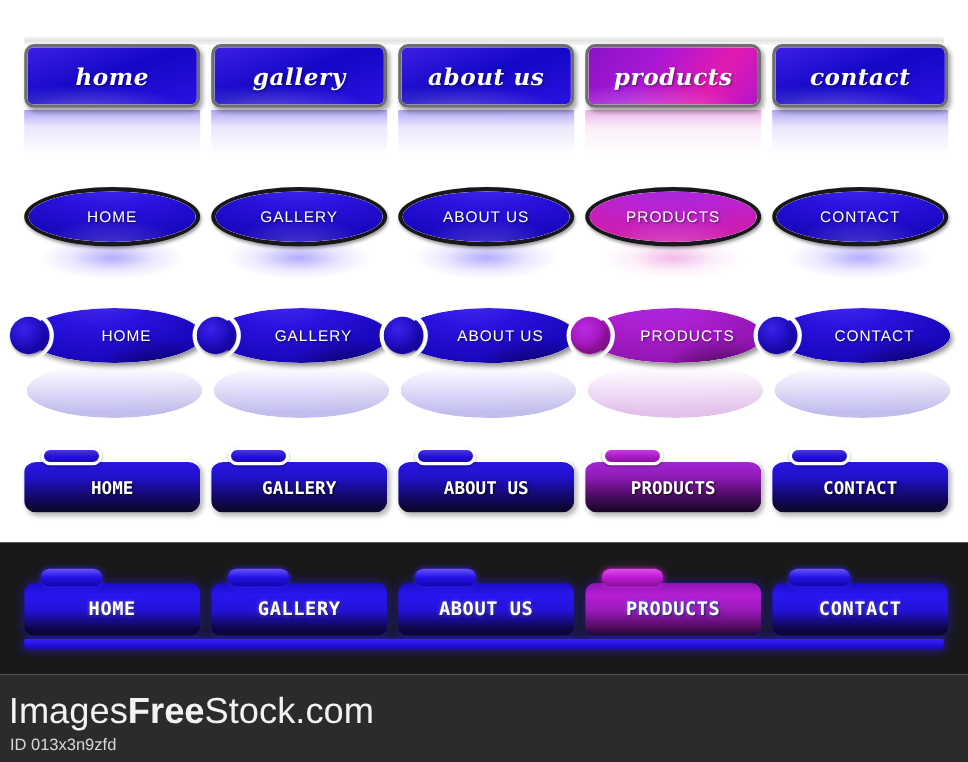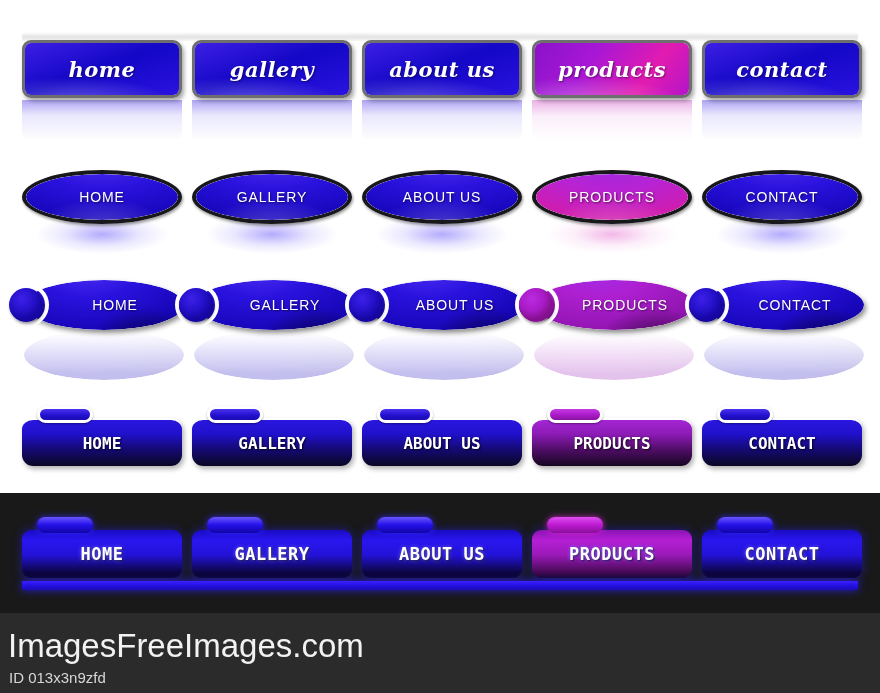--- a/index.html
+++ b/index.html
@@ -232,21 +232,21 @@
   
   #footer {
     position:absolute; left:0; top:613px; width:880px; height:80px;
     background:#2b2b2b;
   }
   #footer .wm {
     position:absolute; left:8px; top:14px;
     font-family:"Liberation Sans", sans-serif;
     font-size:33px; color:#f2f2f2; font-weight:400; white-space:nowrap;
   }
-  #footer .wm b { font-weight:400; }
+  #footer .wm b { font-weight:700; }
   #footer .idline {
     position:absolute; left:9px; top:56px;
     font-family:"Liberation Sans", sans-serif;
     font-size:15px; color:#d6d6d6;
   }
 </style>
 </head>
 <body>
 
 <div class="page">
@@ -447,17 +447,17 @@
             <div class="fill"></div>
             <span class="lbl">CONTACT</span>
           </div>
           <div class="r5tab"></div>
         </div>
       </div>
   </div>
   <div id="r5bar"></div>
 
   <div id="footer">
-    <div class="wm"><span>Images</span><b>Free</b><span>Images.com</span></div>
+    <div class="wm"><span>Images</span><b>Free</b><span>Stock.com</span></div>
     <div class="idline">ID 013x3n9zfd</div>
   </div>
 
 </div>
 
 </body></html>

